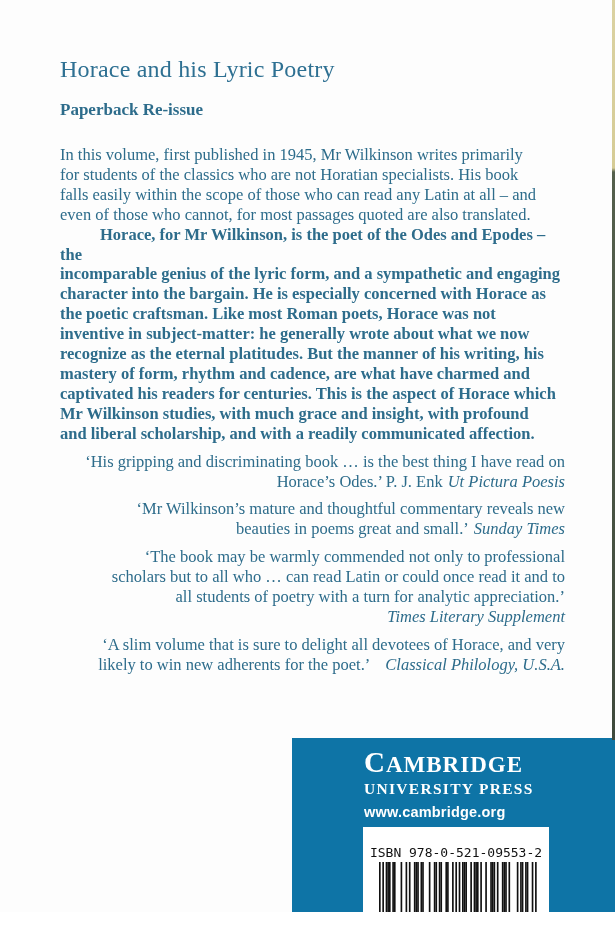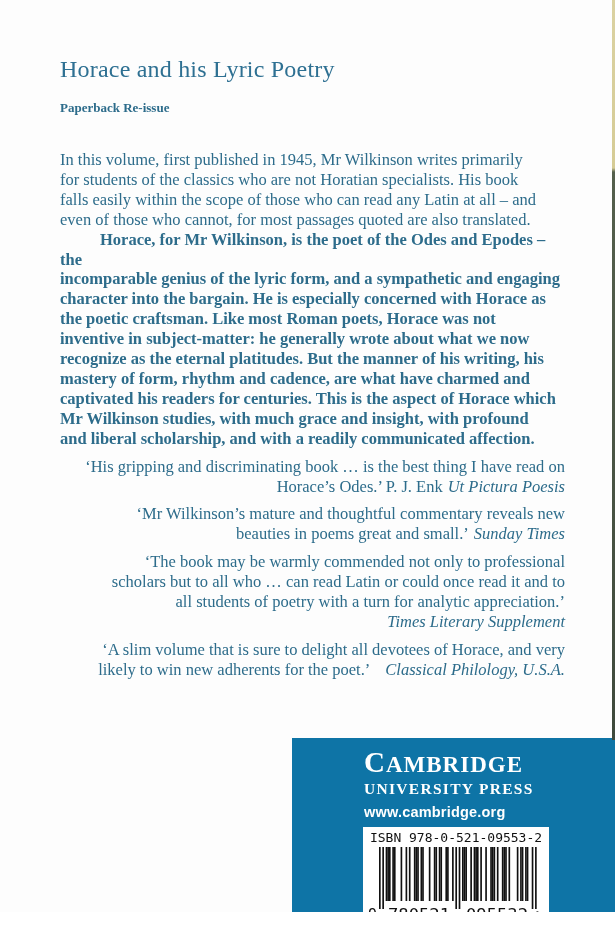--- a/index.html
+++ b/index.html
@@ -9,21 +9,21 @@
     background:#fdfdfd;
     font-family:"Liberation Serif", serif;
     color:#2d6c8b;
     overflow:hidden;
   }
   .content { position:absolute; left:60px; top:56px; width:505px; }
   h1.title {
     font-size:24px; font-weight:normal; margin:0 0 17px 0;
     color:#2e7092; letter-spacing:0.2px;
   }
-  h2.subtitle { font-size:13px; font-weight:bold; margin:0 0 34px 0; color:#2d6c8b; }
+  h2.subtitle { font-size:17px; font-weight:bold; margin:0 0 25px 0; color:#2d6c8b; }
   p.body {
     font-size:16.5px; line-height:19.9px; margin:0;
     white-space:pre-line;
   }
   p.indent { text-indent:40px;font-weight:bold; }
   p.quote {
     font-size:16.5px; line-height:19.9px; margin:8px 0 0 0;
     white-space:pre-line;
     text-align:right;
   }
@@ -42,21 +42,21 @@
   .up {
     font-weight:bold; font-size:15.5px; letter-spacing:1.3px;
     margin-top:3px; white-space:nowrap;
   }
   .web {
     font-family:"Liberation Sans", sans-serif; font-weight:bold;
     font-size:14.5px; margin-top:6px; letter-spacing:0.2px;
   }
   .isbnbox {
     width:186px; background:#ffffff; margin-top:7px; margin-left:-1px;
-    padding:3px 0 2px; display:flex; flex-direction:column; align-items:center;
+    padding:18px 0 2px; display:flex; flex-direction:column; align-items:center;
   }
   .isbnlabel {
     font-family:"DejaVu Sans Mono", monospace; font-size:13px;
     color:#111111; white-space:nowrap; line-height:15px;
   }
   svg.bars { display:block; }
   svg.bars rect { fill:#111111; }
   svg.bars text {
     font-family:"DejaVu Sans Mono", monospace; font-size:15px; fill:#111111;
   }

